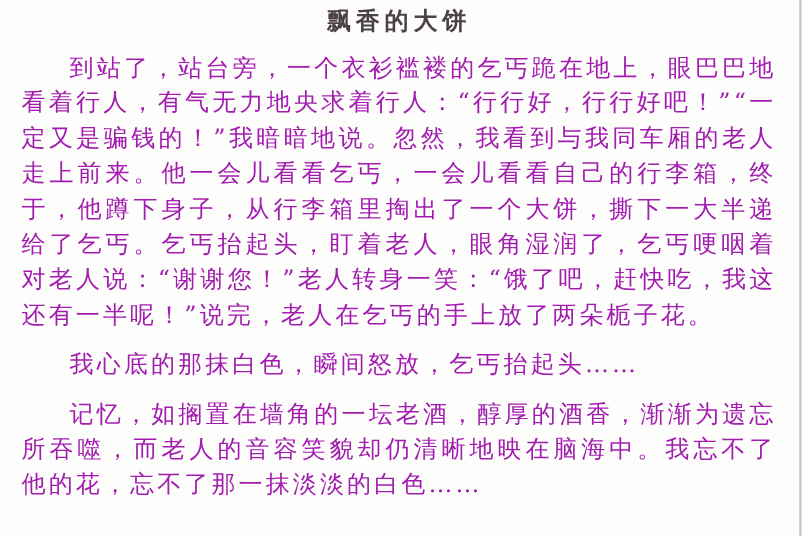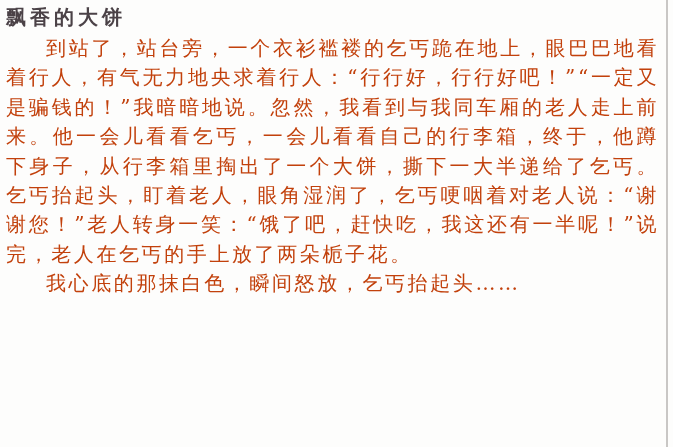--- a/index.html
+++ b/index.html
@@ -13,50 +13,51 @@
     height: 447px;
     box-sizing: border-box;
     background: #fdfdfc;
     color: #4b4247;
     font-family: "DejaVu Serif", "Liberation Serif", serif;
     padding: 2px 14px 0 6px;
     overflow: hidden;
   }
   .title {
     margin: 2px 0 4px 0;
-    text-align: left;
+    text-align: center;
     font-size: 20px;
     font-weight: 600;
     letter-spacing: 4px;
     line-height: 26px;
     color: #4b4247;
   }
   .body-text p {
-    margin: 0;
+    margin: 12px;
     text-indent: 2em;
     text-align: justify;
     font-size: 20px;
     line-height: 29.4px;
     letter-spacing: 2.6px;
-    color: #c2410c;
+    color: #a21caf;
   }
   .edge-line {
     position: absolute;
     top: 0;
     bottom: 0;
     right: 5px;
     width: 2px;
     background: #c9c7c5;
   }
 </style>
 </head>
 <body>
 
 <div class="page">
   <h1 class="title">飘香的大饼</h1>
 
   <div class="body-text">
     <p>到站了，站台旁，一个衣衫褴褛的乞丐跪在地上，眼巴巴地看着行人，有气无力地央求着行人：“行行好，行行好吧！”“一定又是骗钱的！”我暗暗地说。忽然，我看到与我同车厢的老人走上前来。他一会儿看看乞丐，一会儿看看自己的行李箱，终于，他蹲下身子，从行李箱里掏出了一个大饼，撕下一大半递给了乞丐。乞丐抬起头，盯着老人，眼角湿润了，乞丐哽咽着对老人说：“谢谢您！”老人转身一笑：“饿了吧，赶快吃，我这还有一半呢！”说完，老人在乞丐的手上放了两朵栀子花。</p>
     <p>我心底的那抹白色，瞬间怒放，乞丐抬起头……</p>
+    <p>记忆，如搁置在墙角的一坛老酒，醇厚的酒香，渐渐为遗忘所吞噬，而老人的音容笑貌却仍清晰地映在脑海中。我忘不了他的花，忘不了那一抹淡淡的白色……</p>
   </div>
 
   <div class="edge-line"></div>
 </div>
 
 </body></html>

